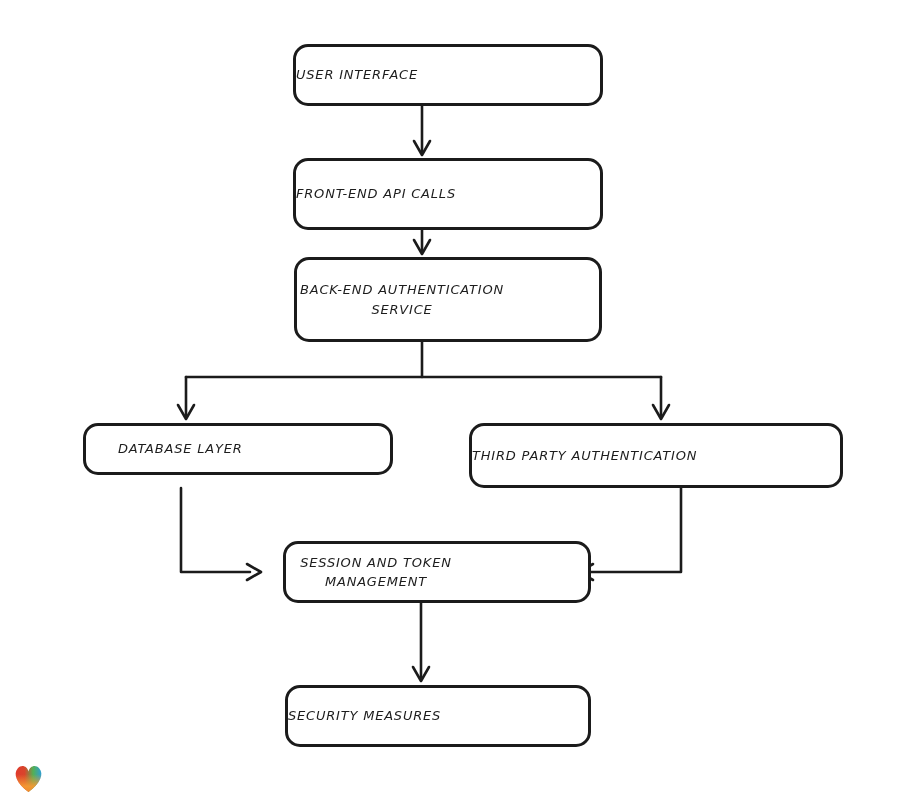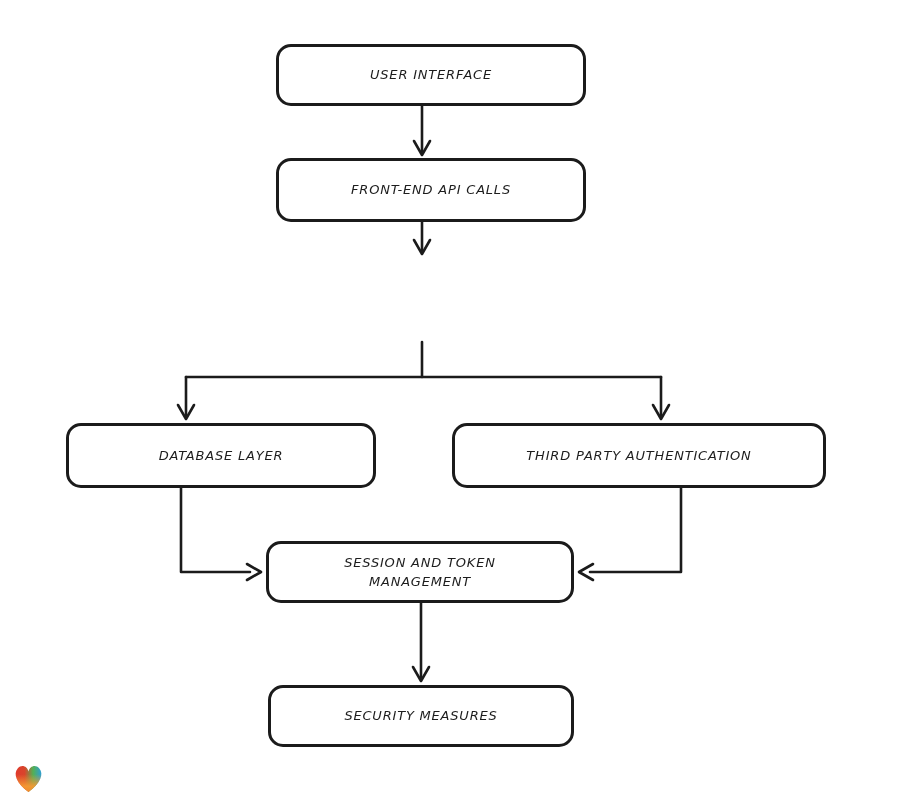--- a/index.html
+++ b/index.html
@@ -30,22 +30,22 @@
     stroke-linejoin: round;
   }
   .node {
     position: absolute;
     box-sizing: border-box;
     border: 3px solid #1b1b1b;
     border-radius: 15px;
     background: #ffffff;
     display: flex;
     align-items: center;
-    justify-content: center;
     text-align: center;
+    margin-left: 17px;
   }
   .label {
     font-family: "DejaVu Sans", sans-serif;
     font-style: italic;
     font-size: 13px;
     letter-spacing: 0.8px;
     line-height: 1.5;
     color: #1d1d1d;
   }
   .label.wrap-210 { max-width: 210px; }
@@ -97,26 +97,29 @@
     <g>
       <path d="M421 603 L421 677"></path>
       <polyline points="413,667 421,681 429,667"></polyline>
     </g>
   </svg>
 
   <div class="node" style="left:276px; top:44px; width:310px; height:62px;">
     <span class="label">USER INTERFACE</span>
   </div>
 
-  <div class="node" style="left:276px; top:158px; width:310px; height:64px;">
+  <div class="node" style="left:276px; top:158px; width:310px; height:72px;">
     <span class="label">FRONT-END API CALLS</span>
   </div>
 
+  <div class="node" style="left:277px; top:257px; width:308px; height:85px;">
+    <span class="label wrap-210">BACK-END AUTHENTICATION SERVICE</span>
+  </div>
 
-  <div class="node" style="left:66px; top:423px; width:310px; height:65px;">
+  <div class="node" style="left:66px; top:423px; width:310px; height:52px;padding-left:32px;">
     <span class="label">DATABASE LAYER</span>
   </div>
 
   <div class="node" style="left:452px; top:423px; width:374px; height:65px;">
     <span class="label">THIRD PARTY AUTHENTICATION</span>
   </div>
 
   <div class="node" style="left:268px; top:685px; width:306px; height:62px;">
     <span class="label">SECURITY MEASURES</span>
   </div>

